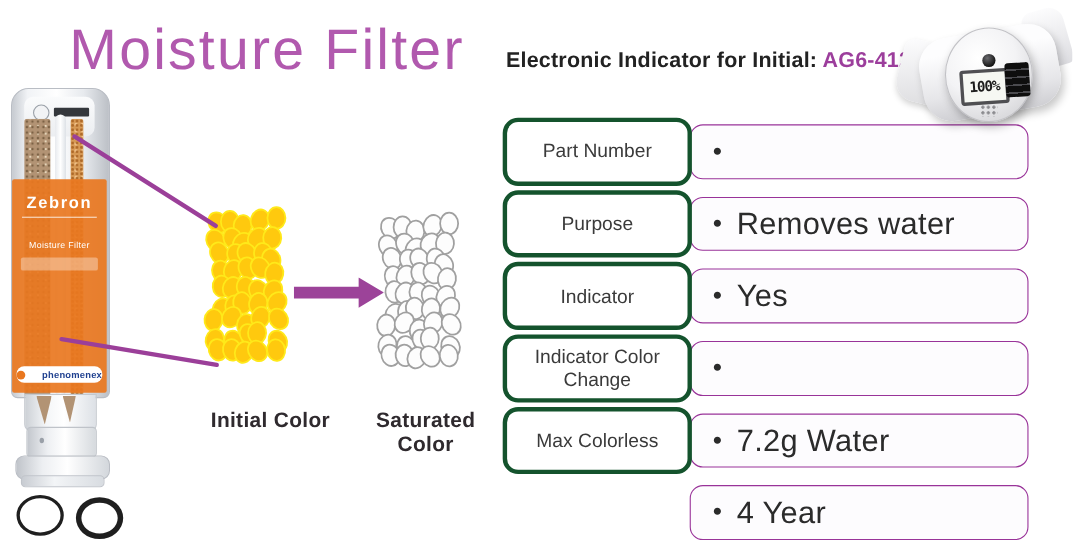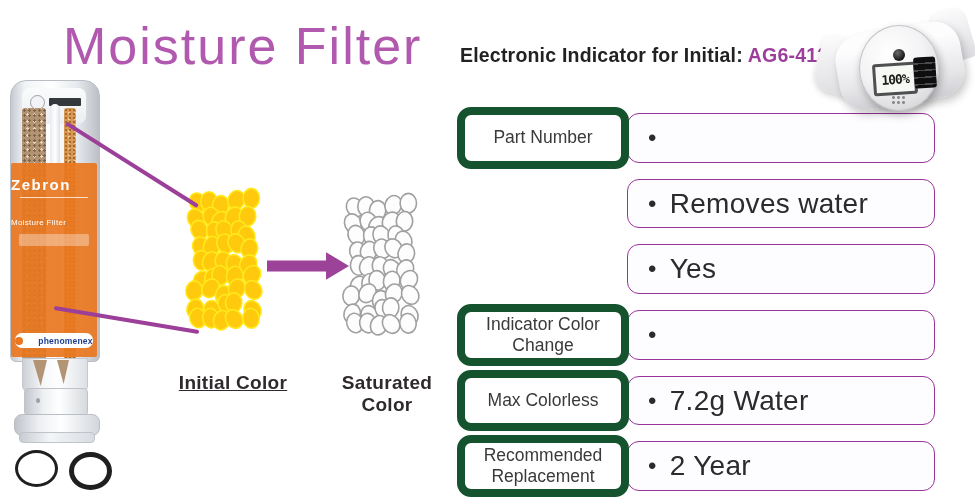--- a/index.html
+++ b/index.html
@@ -58,21 +58,21 @@
                                  radial-gradient(#e5d5ba 1px,transparent 1.4px);
                 background-size:5px 5px,7px 7px;background-position:0 0,2px 3px;}
   .tube-divider{position:absolute;left:44px;top:24px;width:10px;height:256px;border-radius:5px;
                 background:linear-gradient(90deg,#e7eaee,#ffffff,#dde1e6);}
   .granule-right{position:absolute;left:58px;top:28px;width:12px;height:252px;border-radius:3px;
                  background-color:#d79a56;
                  background-image:radial-gradient(#ad6928 1px,transparent 1.4px),
                                   radial-gradient(#f5c993 1px,transparent 1.4px);
                  background-size:4px 4px,6px 6px;background-position:0 0,2px 2px;}
   .label-orange{position:absolute;left:5px;top:83px;width:86px;height:194px;
-                background:rgba(233,119,31,.92);border-radius:2px;color:#fff;}
+                background:rgba(233,119,31,.92);border-radius:2px;color:#fff;text-align:center;}
   .brand{margin-top:13px;font-size:15px;font-weight:700;letter-spacing:1.5px;}
   .lbl-line{height:1px;background:rgba(255,255,255,.75);margin:4px 9px 0 9px;}
   .lbl-sub{margin-top:20px;font-size:8px;letter-spacing:.3px;}
   .lbl-band{margin:7px auto 0 auto;width:82%;height:12px;background:rgba(255,255,255,.35);border-radius:2px;}
   .logo-band{position:absolute;left:4px;right:4px;bottom:9px;height:15px;background:#fff;border-radius:7px;
              display:flex;align-items:center;justify-content:center;gap:3px;}
   .logo-dot{width:8px;height:8px;border-radius:50%;background:#E9771F;flex:0 0 auto;}
   .logo-text{font-size:8.5px;font-weight:700;color:#1E3F8F;letter-spacing:.2px;margin-left:12px;}
   .neck{position:absolute;left:16px;top:278px;width:64px;height:32px;border-radius:0 0 6px 6px;
         background:linear-gradient(90deg,#cdd1d6,#f4f6f8 30%,#ffffff 55%,#dde1e6);border:1px solid #c4c8ce;}
@@ -98,29 +98,29 @@
   .conn.l2{left:54px;top:306px;width:147px;transform:rotate(9.4deg);}
   .arrow-right{position:absolute;left:267px;top:251px;width:82px;height:30px;background:#9C4399;
                clip-path:polygon(0 32%,72% 32%,72% 4%,100% 50%,72% 96%,72% 68%,0 68%);}
 
   
   .cluster{position:absolute;z-index:2;}
   .cluster svg{overflow:visible;display:block;}
   .cluster.initial{left:191px;top:194px;}
   .cluster.saturated{left:348px;top:199px;}
   .cluster-label{position:absolute;font-size:19px;font-weight:700;color:#2F2A2E;letter-spacing:.3px;}
-  .cluster-label.initial{left:166px;top:372px;width:134px;text-align:center;text-decoration:underline;}
+  .cluster-label.initial{left:166px;top:372px;width:134px;text-align:right;}
   .cluster-label.saturated{left:337px;top:372px;width:100px;text-align:center;line-height:1.15;}
 
   
   .spec-table{position:absolute;left:457px;top:107px;width:478px;height:390px;
               display:flex;flex-direction:column;gap:4px;z-index:2;}
   .spec-row{position:relative;flex:1;}
   .row-label{position:absolute;left:0;top:0;bottom:0;width:172px;background:#fff;
-             border:8px solid #14532d;border-radius:14px;z-index:2;
+             border:4px solid #14532d;border-radius:14px;z-index:2;
              display:flex;align-items:center;justify-content:center;text-align:center;
              font-size:17.5px;color:#3A3A3A;line-height:1.2;padding:0 0;box-sizing:border-box;}
   .row-value{position:absolute;left:170px;right:0;top:6px;bottom:6px;background:#FDFCFE;
              border:1.5px solid #993399;border-radius:12px;z-index:1;
              display:flex;align-items:center;padding-left:20px;box-sizing:border-box;
              font-size:28px;color:#2B2B2B;letter-spacing:.3px;white-space:nowrap;overflow:hidden;}
   .bullet{font-size:24px;margin-right:13px;color:#2B2B2B;}
 </style>
 </head>
 <body>
@@ -283,46 +283,47 @@
   <div class="cluster-label saturated">Saturated Color</div>
 
   <div class="spec-table">
     <div class="spec-row">
       <div class="row-label">Part Number</div>
       <div class="row-value">
         <span class="bullet">•</span>
       </div>
     </div>
     <div class="spec-row">
+      <div class="row-label">Purpose</div>
       <div class="row-value">
         <span class="bullet">•</span>
         <span>Removes water</span>
       </div>
     </div>
     <div class="spec-row">
+      <div class="row-label">Indicator</div>
       <div class="row-value">
         <span class="bullet">•</span>
         <span>Yes</span>
       </div>
     </div>
     <div class="spec-row">
       <div class="row-label">Indicator Color Change</div>
       <div class="row-value">
         <span class="bullet">•</span>
       </div>
     </div>
     <div class="spec-row">
       <div class="row-label">Max Colorless</div>
       <div class="row-value">
         <span class="bullet">•</span>
         <span>7.2g Water</span>
       </div>
     </div>
     <div class="spec-row">
-      <div class="row-label">Recommended Replacement</div>
-      <div class="row-value">
-        <span class="bullet">•</span>
-        <span>2 Year</span>
+      <div class="row-value">
+        <span class="bullet">•</span>
+        <span>4 Year</span>
       </div>
     </div>
   </div>
 
 </div>
 
 </body></html>

